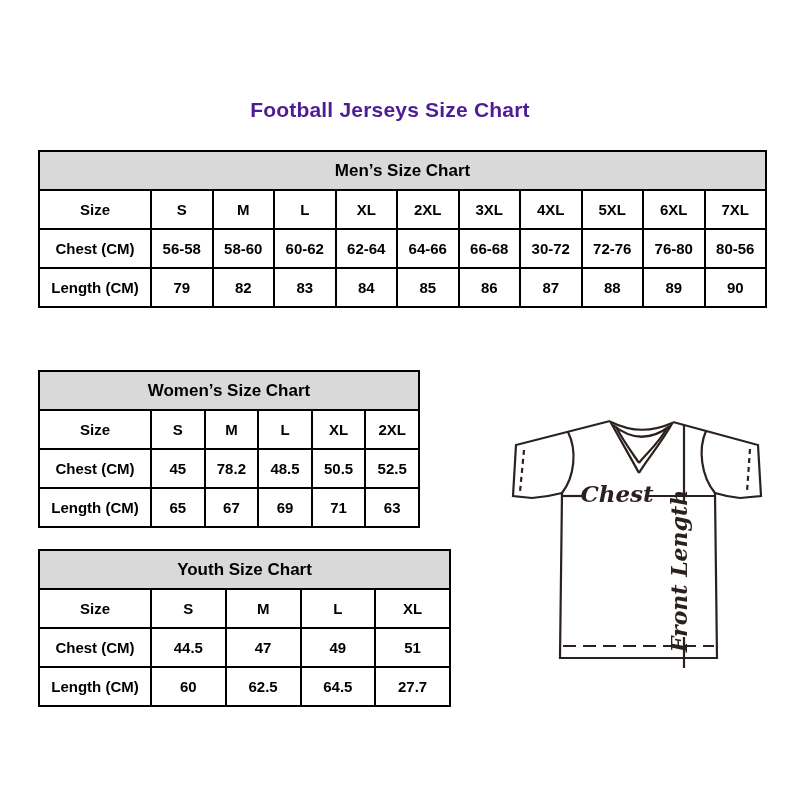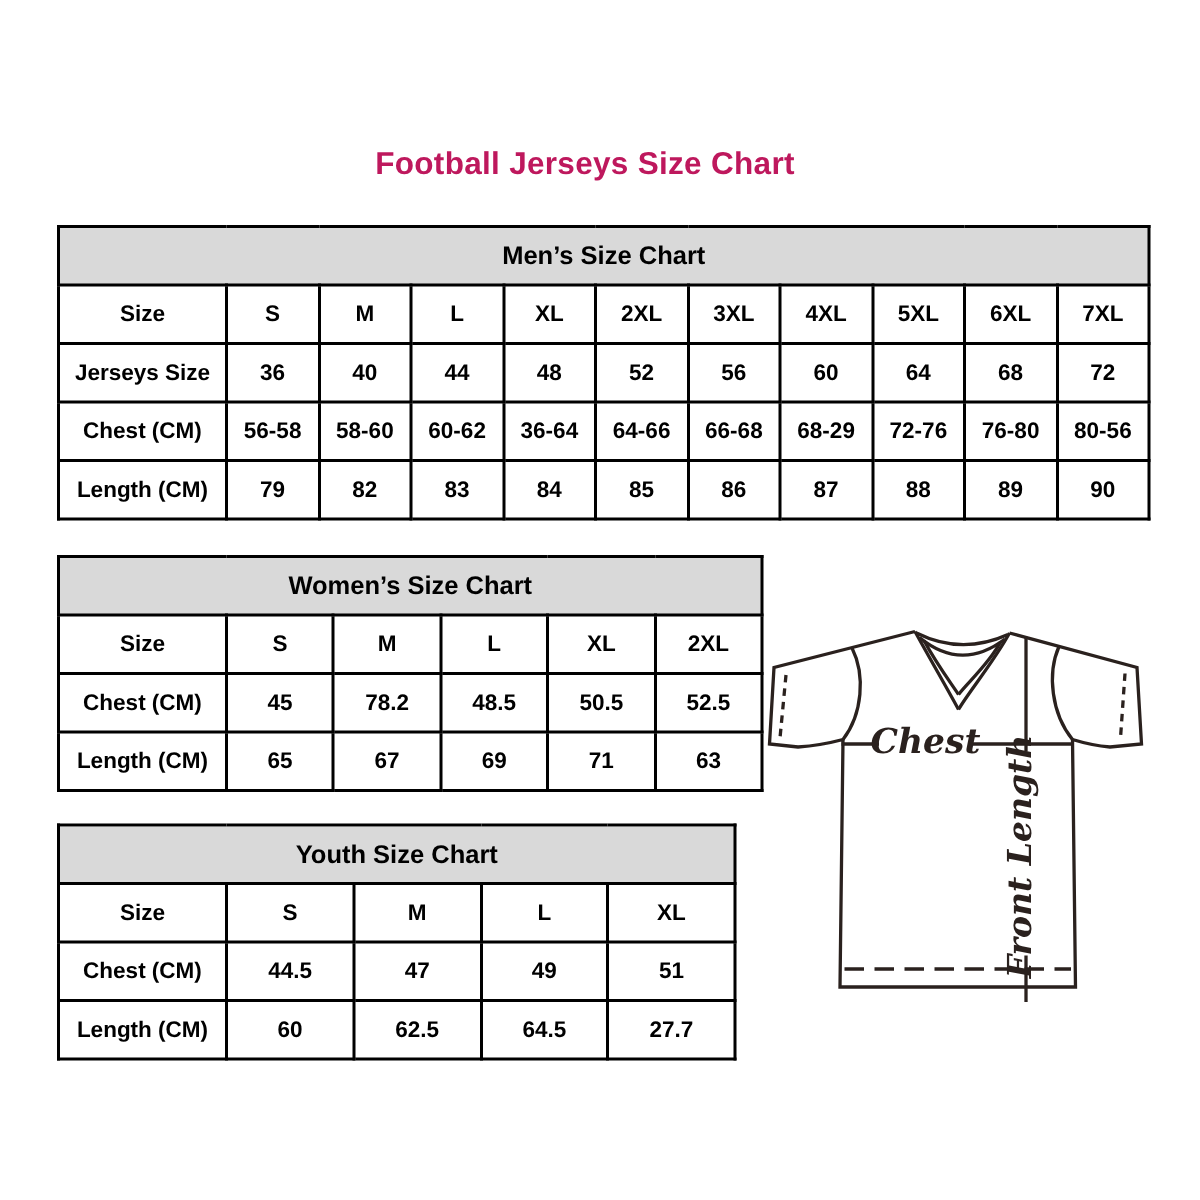--- a/index.html
+++ b/index.html
@@ -17,21 +17,21 @@
   }
   .page-title {
     position: absolute;
     top: 98px;
     left: 0;
     width: 780px;
     text-align: center;
     font-size: 21px;
     font-weight: bold;
     letter-spacing: 0.2px;
-    color: #be185d;
+    color: #4c1d95;
   }
   table.size-table {
     position: absolute;
     border-collapse: collapse;
     table-layout: fixed;
     background: #fff;
     border: 2px solid #f97316;
   }
   table.size-table th,
   table.size-table td {
@@ -44,22 +44,22 @@
     height: 37px;
     overflow: hidden;
     white-space: nowrap;
   }
   table.size-table th.chart-title-cell {
     background: #d9d9d9;
     font-size: 17px;
   }
   col.label-col { width: 112px; }
   #men-table   { left: 38px; top: 150px; width: 729px; }
-  #women-table { left: 38px; top: 370px; width: 471px; }
-  #youth-table { left: 38px; top: 549px; width: 453px; }
+  #women-table { left: 38px; top: 370px; width: 382px; }
+  #youth-table { left: 38px; top: 549px; width: 413px; }
   #jersey-svg {
     position: absolute;
     left: 500px;
     top: 396px;
     width: 282px;
     height: 282px;
   }
   #jersey-svg path, #jersey-svg line {
     fill: none;
     stroke: #2a211e;
@@ -106,41 +106,28 @@
         <td>L</td>
         <td>XL</td>
         <td>2XL</td>
         <td>3XL</td>
         <td>4XL</td>
         <td>5XL</td>
         <td>6XL</td>
         <td>7XL</td>
       </tr>
       <tr>
-        <td>Jerseys Size</td>
-        <td>36</td>
-        <td>40</td>
-        <td>44</td>
-        <td>48</td>
-        <td>52</td>
-        <td>56</td>
-        <td>60</td>
-        <td>64</td>
-        <td>68</td>
-        <td>72</td>
-      </tr>
-      <tr>
         <td>Chest (CM)</td>
         <td>56-58</td>
         <td>58-60</td>
         <td>60-62</td>
-        <td>36-64</td>
+        <td>62-64</td>
         <td>64-66</td>
         <td>66-68</td>
-        <td>68-29</td>
+        <td>30-72</td>
         <td>72-76</td>
         <td>76-80</td>
         <td>80-56</td>
       </tr>
       <tr>
         <td>Length (CM)</td>
         <td>79</td>
         <td>82</td>
         <td>83</td>
         <td>84</td>

